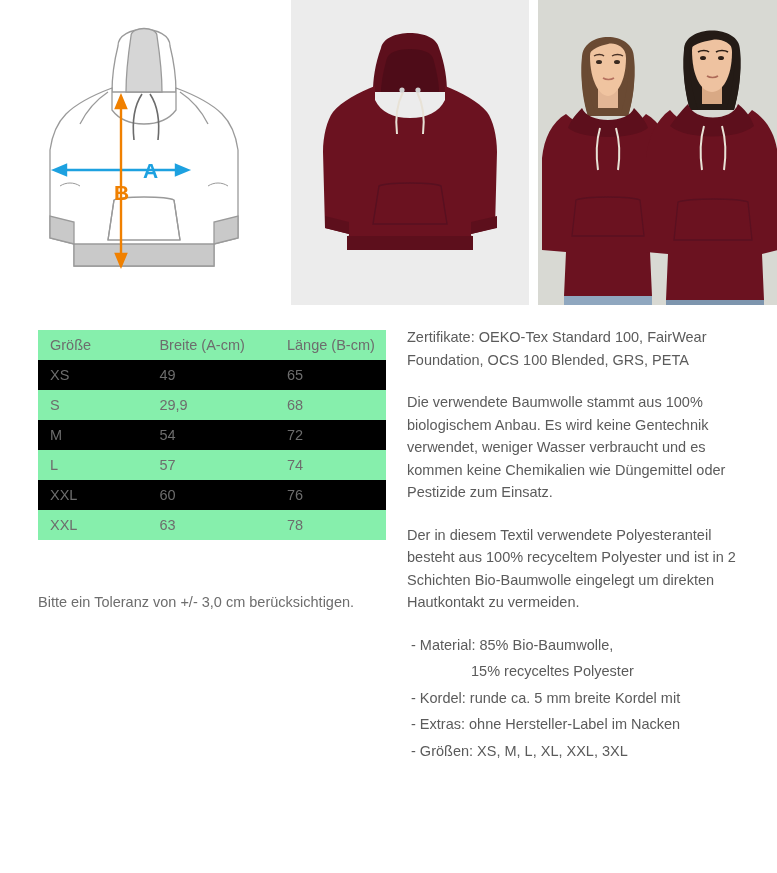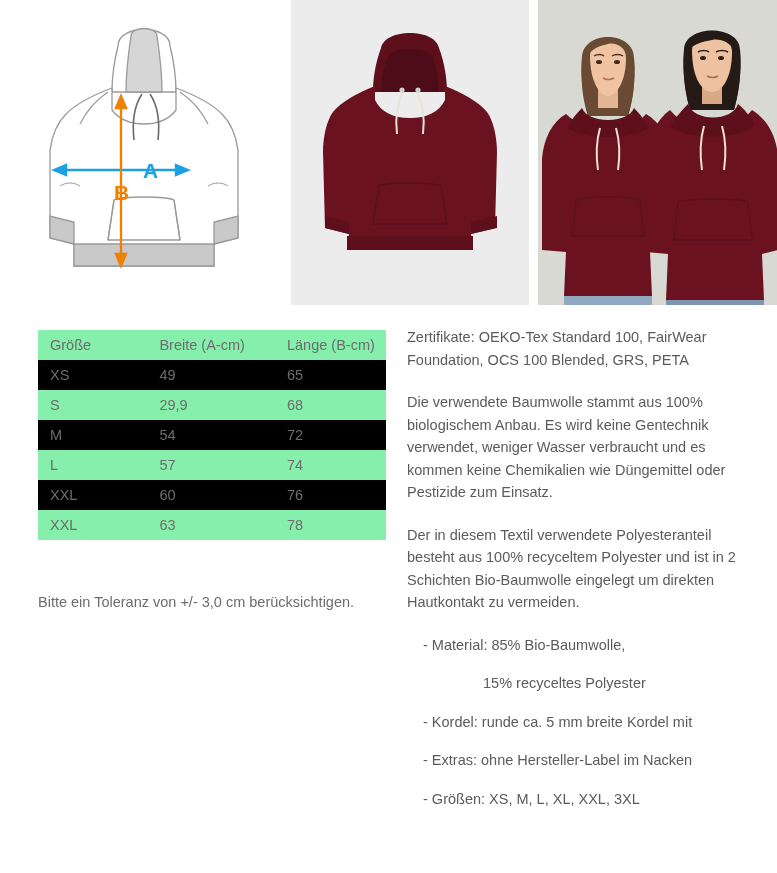--- a/index.html
+++ b/index.html
@@ -83,21 +83,21 @@
     width: 340px;
     font-size: 14.5px;
     line-height: 22.5px;
     color: #5b5b5b;
   }
   .desc-col p {
     margin: 0 0 20px 0;
   }
   .bullets { margin: 0; }
   .bullets .b {
-    margin: 16px;
+    margin: 4px;
     line-height: 22.5px;
   }
   .bullets .indent {
     padding-left: 46px;
   }
   .bullets .indent2 {
     padding-left: 60px;
   }
 </style>
 </head>

